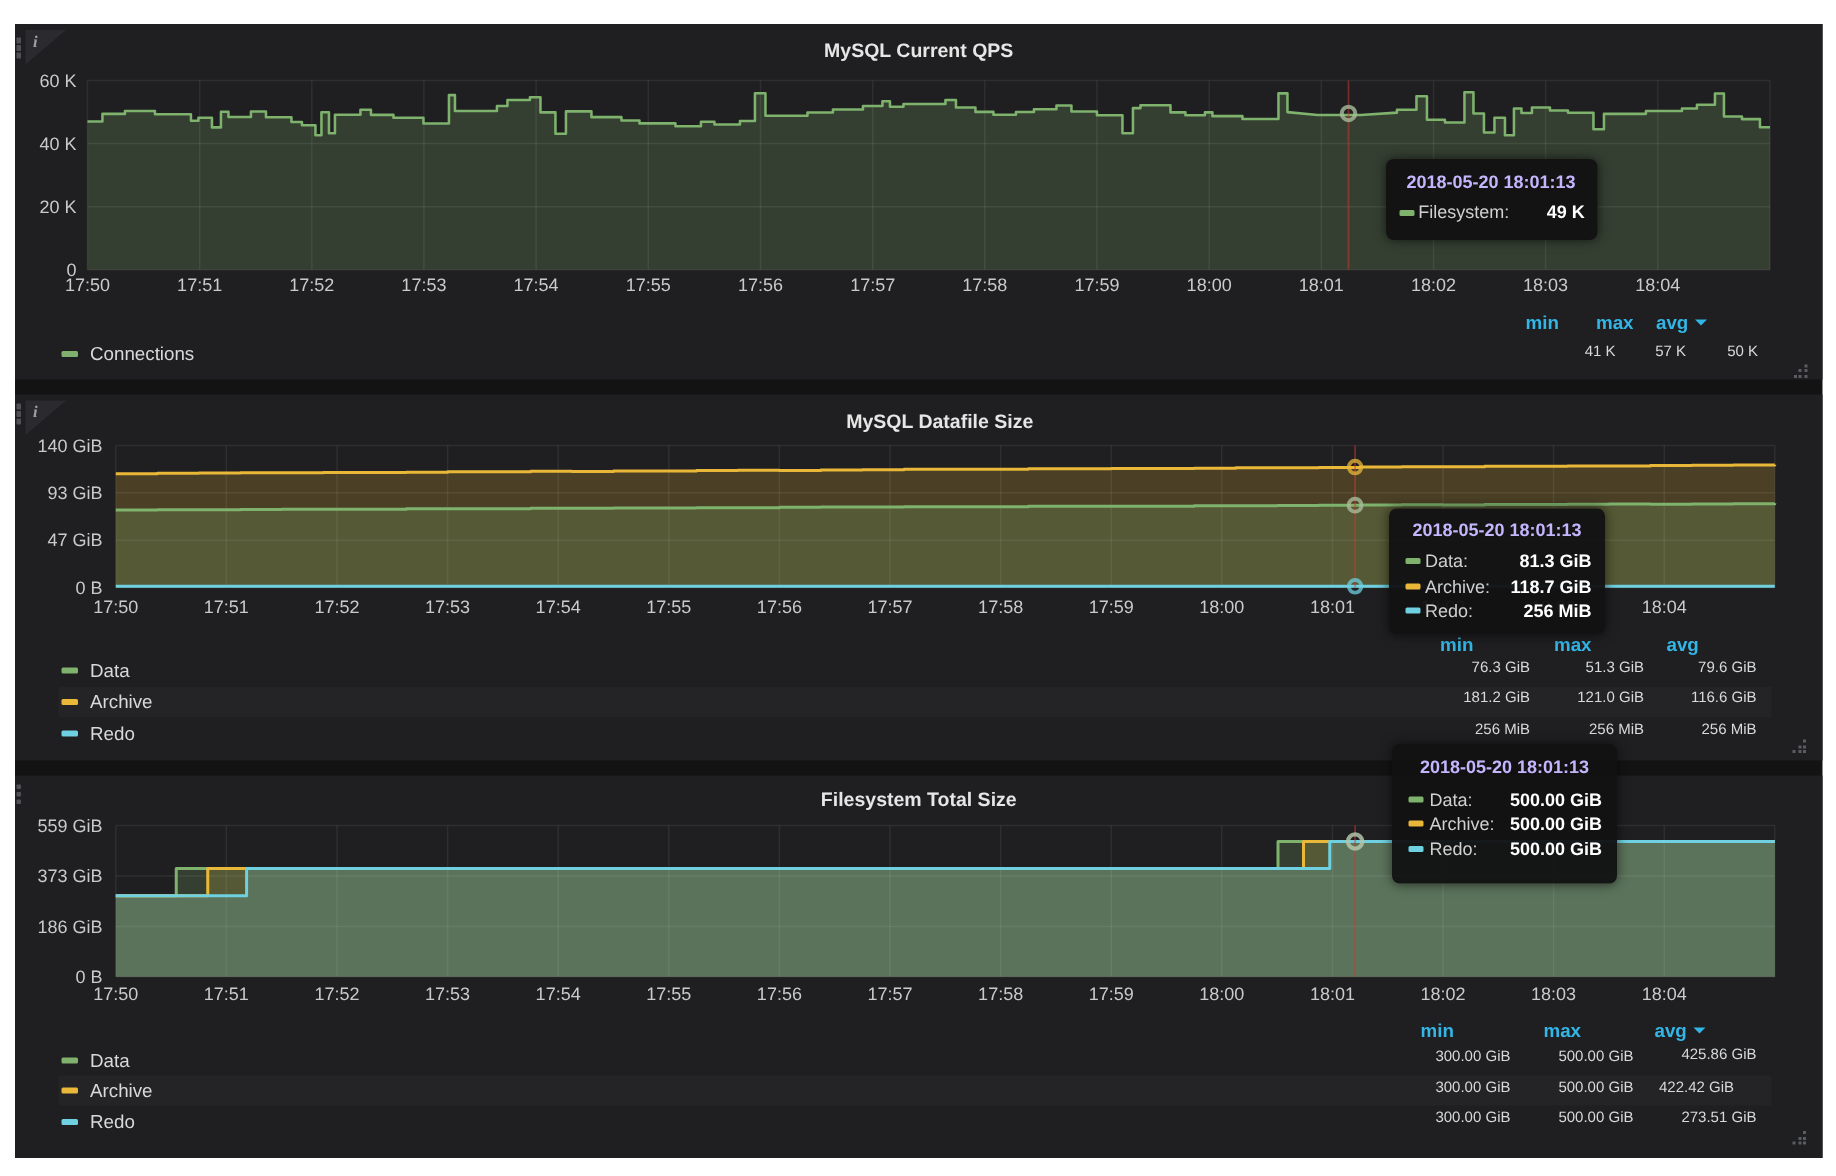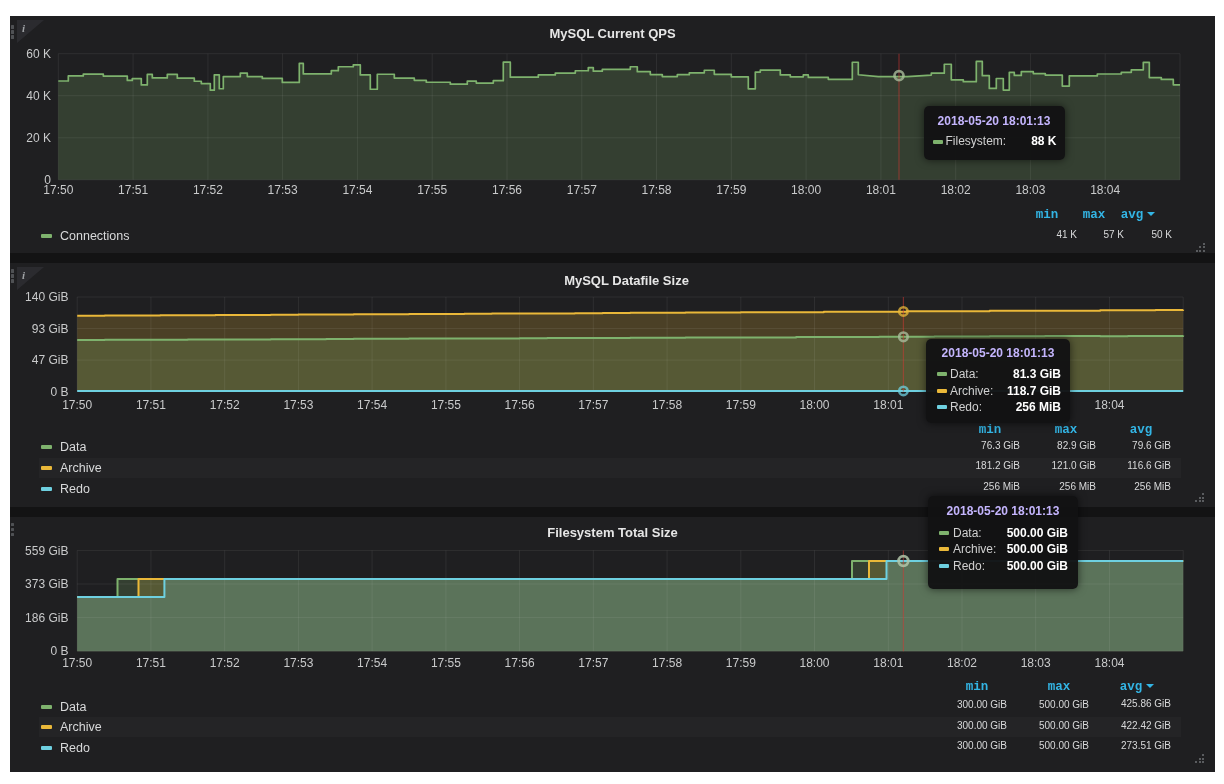--- a/index.html
+++ b/index.html
@@ -9,21 +9,21 @@
 .title{position:absolute;width:1205px;text-align:center;font-size:13px;font-weight:bold;color:#e6e6e6;}
 .corner{position:absolute;left:7px;top:4px;width:0;height:0;
   border-top:23px solid #2b2b2f;border-right:27px solid transparent;}
 .iic{position:absolute;left:12px;top:6px;font-size:11px;font-style:italic;font-weight:bold;
   color:#9fa2a5;font-family:"Liberation Serif",serif;}
 .dots{position:absolute;left:1px;width:4px;}
 .dots i{display:block;width:3.5px;height:3.5px;background:#4f5154;margin-bottom:1.6px;border-radius:0.5px;}
 .dash-ic{position:absolute;width:11.5px;height:4px;border-radius:1px;}
 .ttdash{position:absolute;width:9.5px;height:4px;border-radius:1px;}
 .leg{position:absolute;font-size:12.5px;color:#d8d9da;white-space:nowrap;}
-.lh{position:absolute;font-size:12.5px;font-weight:bold;color:#33b5e5;text-align:center;white-space:nowrap;font-family:Liberation Mono, monospace;}
+.lh{position:absolute;font-size:12.5px;font-weight:bold;color:#33b5e5;text-align:left;white-space:nowrap;}
 .lv{position:absolute;font-size:10px;color:#d8d9da;text-align:right;white-space:nowrap;}
 .stripe{position:absolute;background:rgba(255,255,255,0.022);}
 .tt{position:absolute;background:rgba(18,18,19,0.96);border-radius:5px;box-shadow:0 0 8px rgba(0,0,0,0.6);}
 .ttd{position:absolute;width:100%;text-align:center;font-size:12px;font-weight:bold;color:#c4b5fd;white-space:nowrap;}
 .ttl{position:absolute;font-size:12px;color:#d0d0d0;white-space:nowrap;}
 .ttv{position:absolute;font-size:12px;font-weight:bold;color:#ffffff;text-align:right;white-space:nowrap;}
 .rsz{position:absolute;width:9px;height:9px;}
 .rsz i{position:absolute;width:2px;height:2px;background:#5a5c5f;}
 .caret{display:inline-block;vertical-align:2px;margin-left:4px;width:0;height:0;
   border-left:4px solid transparent;border-right:4px solid transparent;border-top:4px solid #33b5e5;}
@@ -232,21 +232,21 @@
 <div class="lv" style="left:1112px;top:228.5px;width:60px;">50 K</div>
 <div class="dash-ic" style="left:40.5px;top:233.5px;background:#7EB26D;"></div>
 <div class="leg" style="left:60px;top:228.5px;">Connections</div>
 <div class="stripe" style="left:39px;top:458.2px;width:1141.5px;height:19.6px;"></div>
 <div class="lh" style="left:960px;top:422.5px;width:60px;">min</div>
 <div class="lh" style="left:1036px;top:422.5px;width:60px;">max</div>
 <div class="lh" style="left:1111px;top:422.5px;width:60px;">avg</div>
 <div class="dash-ic" style="left:40.5px;top:445.0px;background:#7EB26D;"></div>
 <div class="leg" style="left:60px;top:440.0px;">Data</div>
 <div class="lv" style="left:940px;top:439.5px;width:80px;">76.3 GiB</div>
-<div class="lv" style="left:1016px;top:439.5px;width:80px;">82.9 GiB</div>
+<div class="lv" style="left:1016px;top:439.5px;width:80px;">51.3 GiB</div>
 <div class="lv" style="left:1091px;top:439.5px;width:80px;">79.6 GiB</div>
 <div class="dash-ic" style="left:40.5px;top:465.8px;background:#EAB839;"></div>
 <div class="leg" style="left:60px;top:460.8px;">Archive</div>
 <div class="lv" style="left:940px;top:460.3px;width:80px;">181.2 GiB</div>
 <div class="lv" style="left:1016px;top:460.3px;width:80px;">121.0 GiB</div>
 <div class="lv" style="left:1091px;top:460.3px;width:80px;">116.6 GiB</div>
 <div class="dash-ic" style="left:40.5px;top:486.5px;background:#6ED0E0;"></div>
 <div class="leg" style="left:60px;top:481.5px;">Redo</div>
 <div class="lv" style="left:940px;top:481.0px;width:80px;">256 MiB</div>
 <div class="lv" style="left:1016px;top:481.0px;width:80px;">256 MiB</div>
@@ -257,31 +257,31 @@
 <div class="lh" style="left:1103px;top:679.5px;width:68px;">avg<span class="caret"></span></div>
 <div class="dash-ic" style="left:40.5px;top:704.5px;background:#7EB26D;"></div>
 <div class="leg" style="left:60px;top:699.5px;">Data</div>
 <div class="lv" style="left:927px;top:699.0px;width:80px;">300.00 GiB</div>
 <div class="lv" style="left:1009px;top:699.0px;width:80px;">500.00 GiB</div>
 <div class="lv" style="left:1091px;top:698px;width:80px;">425.86 GiB</div>
 <div class="dash-ic" style="left:40.5px;top:725.0px;background:#EAB839;"></div>
 <div class="leg" style="left:60px;top:720.0px;">Archive</div>
 <div class="lv" style="left:927px;top:719.5px;width:80px;">300.00 GiB</div>
 <div class="lv" style="left:1009px;top:719.5px;width:80px;">500.00 GiB</div>
-<div class="lv" style="left:1091px;top:719.5px;width:80px;">422.42 GiB</div>
+<div class="lv" style="left:1091px;top:719.5px;width:80px;text-align:center;">422.42 GiB</div>
 <div class="dash-ic" style="left:40.5px;top:745.5px;background:#6ED0E0;"></div>
 <div class="leg" style="left:60px;top:740.5px;">Redo</div>
 <div class="lv" style="left:927px;top:740.0px;width:80px;">300.00 GiB</div>
 <div class="lv" style="left:1009px;top:740.0px;width:80px;">500.00 GiB</div>
 <div class="lv" style="left:1091px;top:740.0px;width:80px;">273.51 GiB</div>
 <div class="tt" style="left:923.5px;top:105.5px;width:141px;height:54.5px;">
     <div class="ttd" style="top:8px;">2018-05-20 18:01:13</div>
     <div class="ttdash" style="left:9.5px;top:34px;background:#7EB26D;"></div>
     <div class="ttl" style="left:22px;top:28.5px;">Filesystem:</div>
-    <div class="ttv" style="right:8px;top:28.5px;">88 K</div>
+    <div class="ttv" style="right:8px;top:28.5px;">49 K</div>
   </div>
 <div class="tt" style="left:926px;top:339px;width:144px;height:84px;">
     <div class="ttd" style="top:7px;">2018-05-20 18:01:13</div>
 <div class="ttdash" style="left:11px;top:33.0px;background:#7EB26D;"></div>
     <div class="ttl" style="left:24px;top:28.0px;">Data:</div>
     <div class="ttv" style="right:9px;top:28.0px;">81.3 GiB</div>
 <div class="ttdash" style="left:11px;top:49.5px;background:#EAB839;"></div>
     <div class="ttl" style="left:24px;top:44.5px;">Archive:</div>
     <div class="ttv" style="right:9px;top:44.5px;">118.7 GiB</div>
 <div class="ttdash" style="left:11px;top:66.0px;background:#6ED0E0;"></div>

